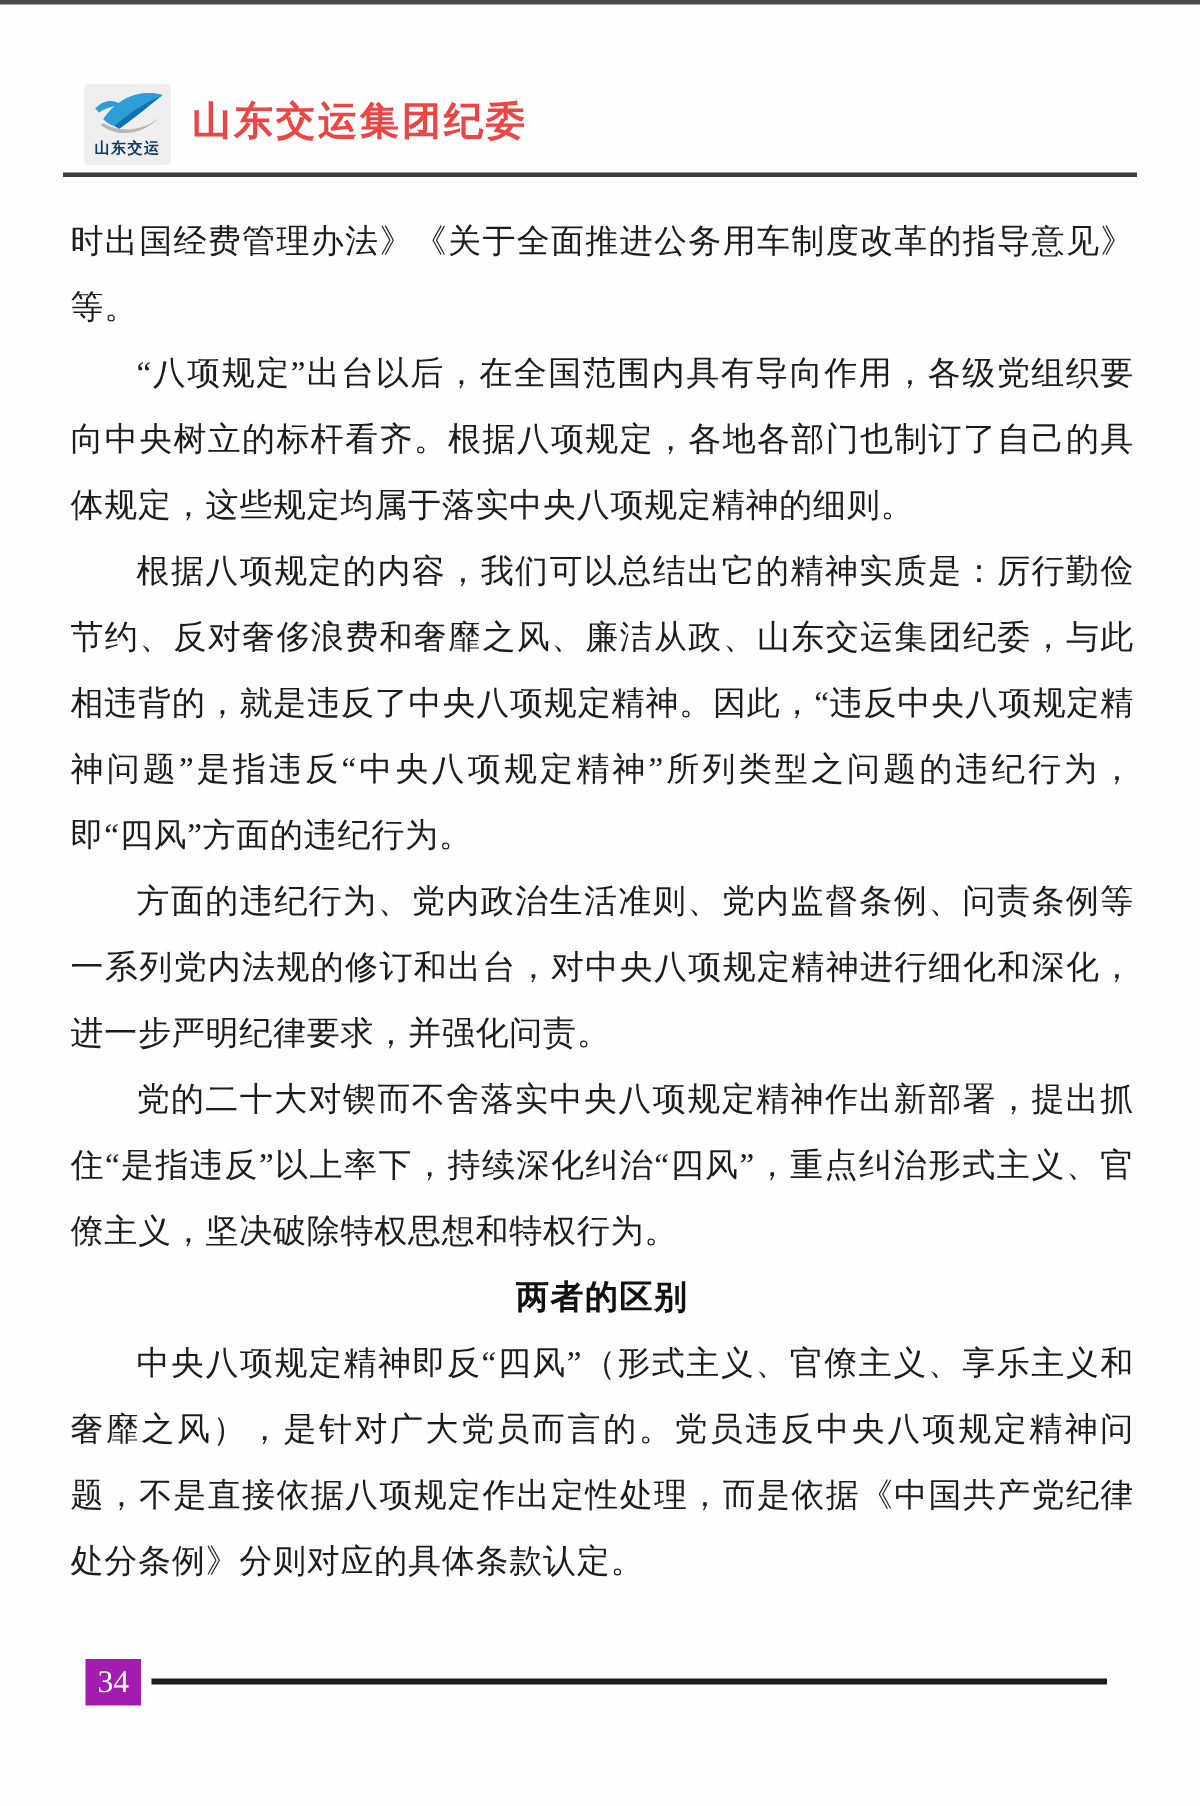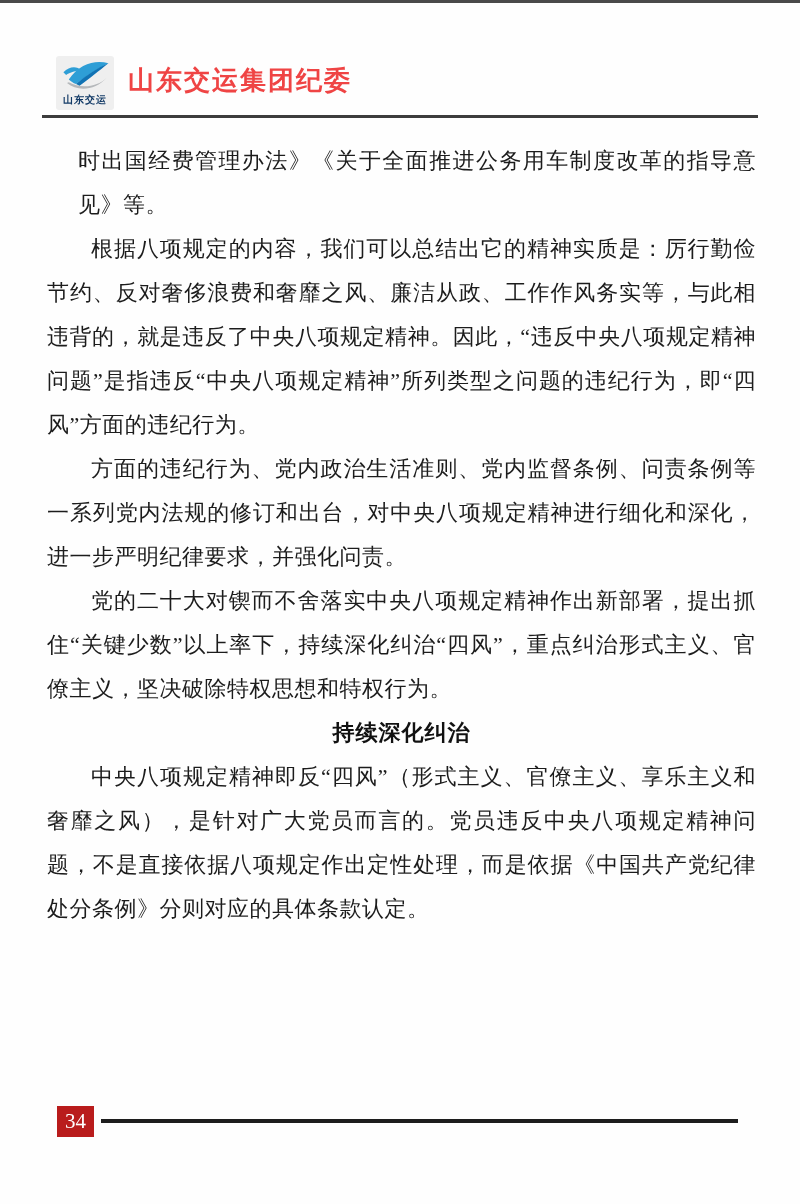--- a/index.html
+++ b/index.html
@@ -62,21 +62,21 @@
 
   
   .body {
     padding: 21px 44px 0 47px;
     font-size: 22px;
     line-height: 44px;
     text-align: justify;
     letter-spacing: 0.5px;
   }
   .body p { text-indent: 2em; }
-  .body p.noindent { text-indent: 0; margin-left: 31px; }
+  .body p.noindent { text-indent: 0; }
   .section-heading {
     font-family: "Liberation Sans", sans-serif;
     font-size: 22px;
     font-weight: 700;
     text-align: center;
     line-height: 44px;
     letter-spacing: 1px;
     color: #111111;
   }
   .source-line {
@@ -93,21 +93,21 @@
     top: 1102px;
     width: 100%;
     height: 34px;
   }
   .page-num-badge {
     position: absolute;
     left: 57px;
     top: 1px;
     width: 37px;
     height: 31px;
-    background: #b91c1c;
+    background: #a21caf;
     color: #ffffff;
     font-family: "Liberation Serif", serif;
     font-size: 21px;
     font-weight: 400;
     text-align: center;
     line-height: 31px;
   }
   .footer-rule {
     position: absolute;
     left: 101px;
@@ -132,25 +132,26 @@
       </svg>
       <span class="logo-text">山东交运</span>
     </div>
     <h1 class="title">山东交运集团纪委</h1>
   </header>
 
   <div class="header-rule"></div>
 
   <main class="body">
     <p class="noindent">时出国经费管理办法》《关于全面推进公务用车制度改革的指导意见》等。</p>
-    <p>根据八项规定的内容，我们可以总结出它的精神实质是：厉行勤俭节约、反对奢侈浪费和奢靡之风、廉洁从政、工作作风务实等，与此相违背的，就是违反了中央八项规定精神。因此，“违反中央八项规定精神问题”是指违反“中央八项规定精神”所列类型之问题的违纪行为，即“四风”方面的违纪行为。</p>
+    <p>“八项规定”出台以后，在全国范围内具有导向作用，各级党组织要向中央树立的标杆看齐。根据八项规定，各地各部门也制订了自己的具体规定，这些规定均属于落实中央八项规定精神的细则。</p>
+    <p>根据八项规定的内容，我们可以总结出它的精神实质是：厉行勤俭节约、反对奢侈浪费和奢靡之风、廉洁从政、山东交运集团纪委，与此相违背的，就是违反了中央八项规定精神。因此，“违反中央八项规定精神问题”是指违反“中央八项规定精神”所列类型之问题的违纪行为，即“四风”方面的违纪行为。</p>
     <p>方面的违纪行为、党内政治生活准则、党内监督条例、问责条例等一系列党内法规的修订和出台，对中央八项规定精神进行细化和深化，进一步严明纪律要求，并强化问责。</p>
-    <p>党的二十大对锲而不舍落实中央八项规定精神作出新部署，提出抓住“关键少数”以上率下，持续深化纠治“四风”，重点纠治形式主义、官僚主义，坚决破除特权思想和特权行为。</p>
+    <p>党的二十大对锲而不舍落实中央八项规定精神作出新部署，提出抓住“是指违反”以上率下，持续深化纠治“四风”，重点纠治形式主义、官僚主义，坚决破除特权思想和特权行为。</p>
 
-    <h2 class="section-heading">持续深化纠治</h2>
+    <h2 class="section-heading">两者的区别</h2>
 
     <p>中央八项规定精神即反“四风”（形式主义、官僚主义、享乐主义和奢靡之风），是针对广大党员而言的。党员违反中央八项规定精神问题，不是直接依据八项规定作出定性处理，而是依据《中国共产党纪律处分条例》分则对应的具体条款认定。</p>
 
   </main>
 
   <footer class="footer">
     <span class="page-num-badge">34</span>
     <div class="footer-rule"></div>
   </footer>
 

